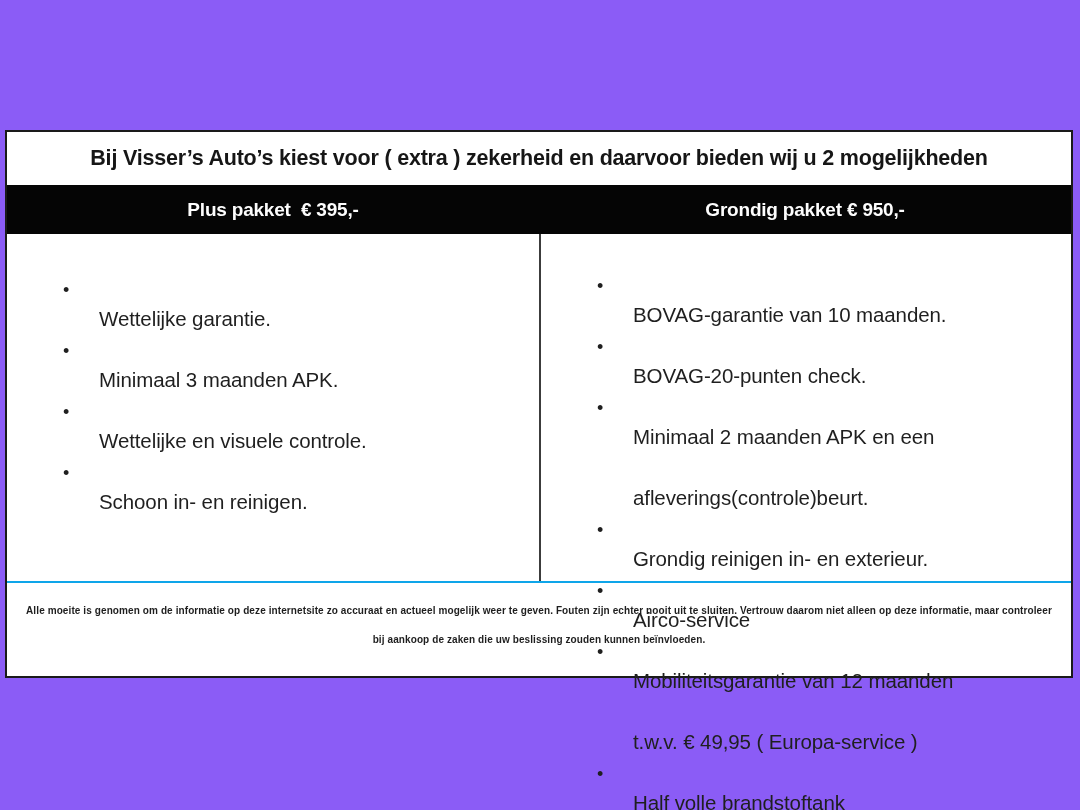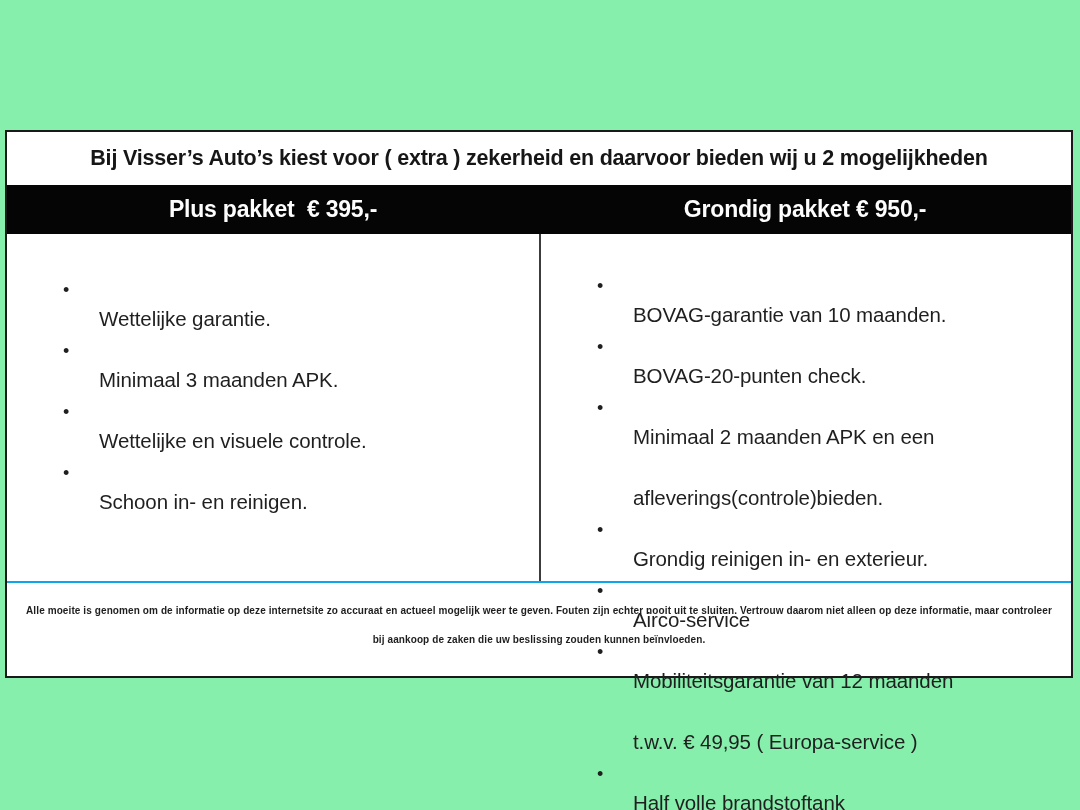--- a/index.html
+++ b/index.html
@@ -1,29 +1,29 @@
 <!DOCTYPE html>
 <html><head>
 <meta charset="utf-8">
 <style>
   * { margin:0; padding:0; box-sizing:border-box; }
   html,body { width:1080px; height:810px; background:#ffffff; overflow:hidden;
               font-family:"Liberation Sans", sans-serif; }
-  .canvas { position:relative; width:1080px; height:810px; background:#86efac;padding-left:48px; }
+  .canvas { position:relative; width:1080px; height:810px; background:#8b5cf6;padding-left:48px; }
 
   .box { position:absolute; left:5px; top:130px; width:1068px; height:548px;
          border:2px solid #1a1a1a; background:#ffffff; }
 
   .title-row { height:53px; display:flex; align-items:center; justify-content:center;
                font-weight:bold; font-size:21.5px; letter-spacing:-0.2px;
                color:#161616; white-space:pre; }
 
   .header-bar { height:49px; background:#050505; display:flex; }
   .header-cell { width:50%; display:flex; align-items:center; justify-content:center;
-                 color:#fdfdfd; font-weight:bold; font-size:23px; letter-spacing:-0.2px;
+                 color:#fdfdfd; font-weight:bold; font-size:19px; letter-spacing:-0.2px;
                  white-space:pre; }
 
   .content { display:flex; height:347px; }
   .col { width:50%; padding:40px 14px 0 56px; }
   .col.right { border-left:2px solid #3c3c3c; padding-top:36px; }
 
   .li { display:flex; align-items:flex-start; font-size:20.5px; line-height:33px;
         color:#1f1f1f; letter-spacing:-0.1px; }
   .li .b { width:36px; flex:none; font-size:18px; }
   .li .t { white-space:pre;margin-top:28px; }
@@ -72,21 +72,21 @@
           <div class="li">
             <span class="b">•</span>
             <span class="t">BOVAG-20-punten check.</span>
           </div>
           <div class="li">
             <span class="b">•</span>
             <span class="t">Minimaal 2 maanden APK en een</span>
           </div>
           <div class="li">
             <span class="b"></span>
-            <span class="t">afleverings(controle)bieden.</span>
+            <span class="t">afleverings(controle)beurt.</span>
           </div>
           <div class="li">
             <span class="b">•</span>
             <span class="t">Grondig reinigen in- en exterieur.</span>
           </div>
           <div class="li">
             <span class="b">•</span>
             <span class="t">Airco-service</span>
           </div>
           <div class="li">

